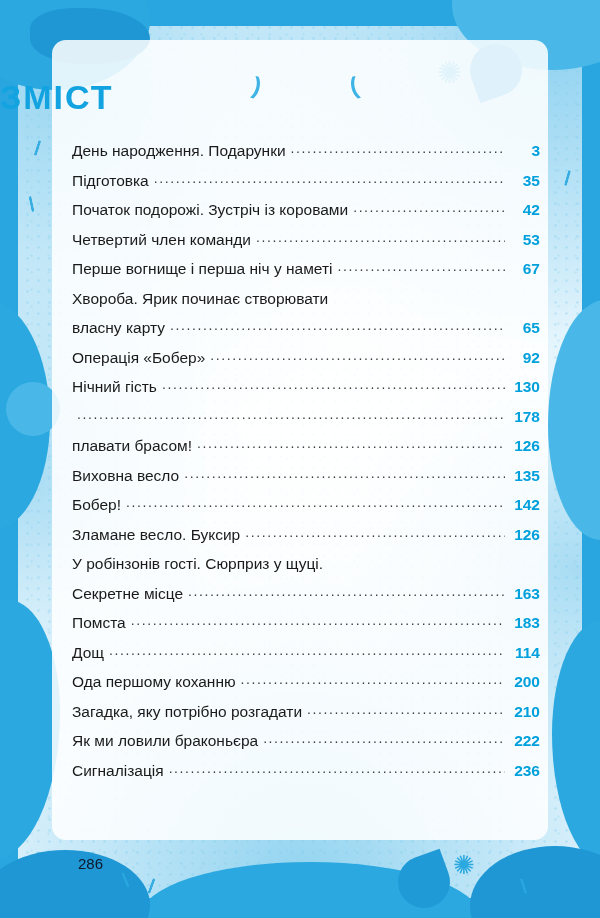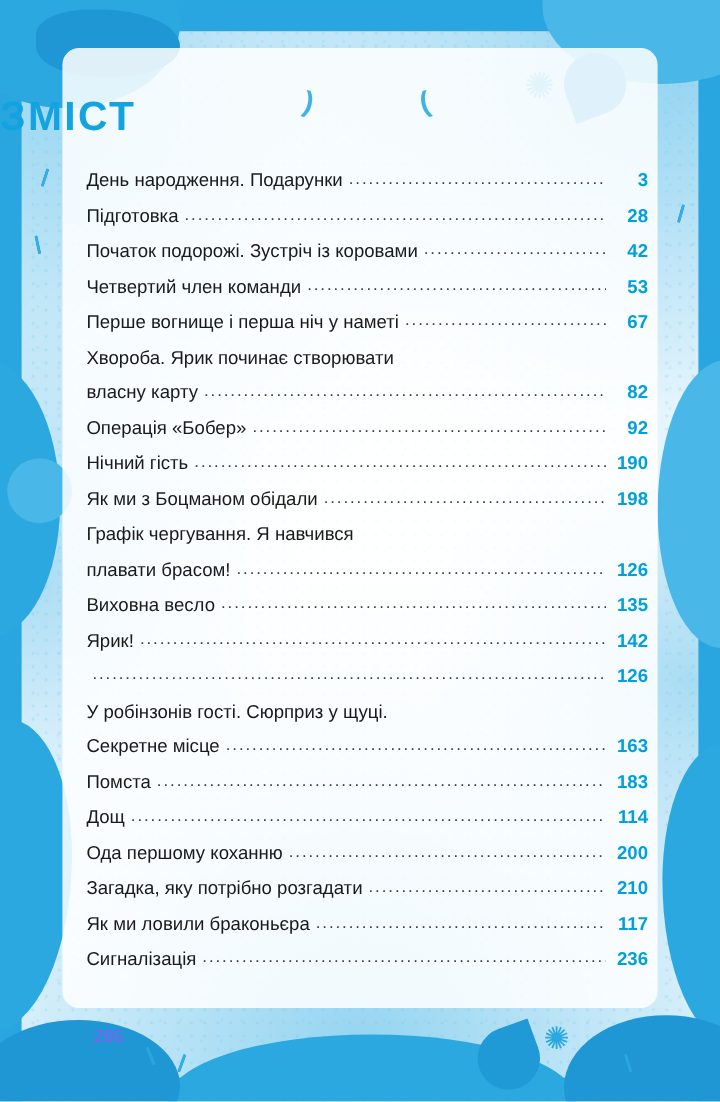--- a/index.html
+++ b/index.html
@@ -139,21 +139,21 @@
     text-align: right;
     white-space: nowrap;
   }
   .toc-row.nodots .dots { visibility: hidden; }
 
   .folio {
     position: absolute;
     left: 78px;
     top: 855px;
     font-size: 15px;
-    color: #8b5cf6;
+    color: #0f172a;
   }
 
   
   .tick {
     position: absolute;
     border-left: 3px solid #2ba8e0;
     height: 16px;
     border-radius: 3px;
     opacity: .9;
   }
@@ -219,21 +219,21 @@
 
     <div class="toc" id="toc-list">
         <div class="toc-row">
           <span class="label">День народження. Подарунки</span>
           <span class="dots">........................................................................................................................</span>
           <span class="page-num">3</span>
         </div>
         <div class="toc-row">
           <span class="label">Підготовка</span>
           <span class="dots">........................................................................................................................</span>
-          <span class="page-num">28</span>
+          <span class="page-num">35</span>
         </div>
         <div class="toc-row">
           <span class="label">Початок подорожі. Зустріч із коровами</span>
           <span class="dots">........................................................................................................................</span>
           <span class="page-num">42</span>
         </div>
         <div class="toc-row">
           <span class="label">Четвертий член команди</span>
           <span class="dots">........................................................................................................................</span>
           <span class="page-num">53</span>
@@ -243,57 +243,53 @@
           <span class="dots">........................................................................................................................</span>
           <span class="page-num">67</span>
         </div>
         <div class="toc-row nodots">
           <span class="label">Хвороба. Ярик починає створювати</span>
           <span class="dots">........................................................................................................................</span>
         </div>
         <div class="toc-row">
           <span class="label">власну карту</span>
           <span class="dots">........................................................................................................................</span>
-          <span class="page-num">82</span>
+          <span class="page-num">65</span>
         </div>
         <div class="toc-row">
           <span class="label">Операція «Бобер»</span>
           <span class="dots">........................................................................................................................</span>
           <span class="page-num">92</span>
         </div>
         <div class="toc-row">
           <span class="label">Нічний гість</span>
           <span class="dots">........................................................................................................................</span>
-          <span class="page-num">190</span>
-        </div>
-        <div class="toc-row">
-          <span class="label">Як ми з Боцманом обідали</span>
-          <span class="dots">........................................................................................................................</span>
-          <span class="page-num">198</span>
-        </div>
-        <div class="toc-row nodots">
-          <span class="label">Графік чергування. Я навчився</span>
-          <span class="dots">........................................................................................................................</span>
+          <span class="page-num">130</span>
+        </div>
+        <div class="toc-row">
+          <span class="dots">........................................................................................................................</span>
+          <span class="page-num">178</span>
         </div>
         <div class="toc-row">
           <span class="label">плавати брасом!</span>
           <span class="dots">........................................................................................................................</span>
           <span class="page-num">126</span>
         </div>
         <div class="toc-row">
           <span class="label">Виховна весло</span>
           <span class="dots">........................................................................................................................</span>
           <span class="page-num">135</span>
         </div>
         <div class="toc-row">
-          <span class="label">Ярик!</span>
+          <span class="label">Бобер!</span>
           <span class="dots">........................................................................................................................</span>
           <span class="page-num">142</span>
         </div>
         <div class="toc-row">
+          <span class="label">Зламане весло. Буксир</span>
           <span class="dots">........................................................................................................................</span>
           <span class="page-num">126</span>
         </div>
         <div class="toc-row nodots">
           <span class="label">У робінзонів гості. Сюрприз у щуці.</span>
           <span class="dots">........................................................................................................................</span>
         </div>
         <div class="toc-row">
           <span class="label">Секретне місце</span>
           <span class="dots">........................................................................................................................</span>
@@ -315,21 +311,21 @@
           <span class="page-num">200</span>
         </div>
         <div class="toc-row">
           <span class="label">Загадка, яку потрібно розгадати</span>
           <span class="dots">........................................................................................................................</span>
           <span class="page-num">210</span>
         </div>
         <div class="toc-row">
           <span class="label">Як ми ловили браконьєра</span>
           <span class="dots">........................................................................................................................</span>
-          <span class="page-num">117</span>
+          <span class="page-num">222</span>
         </div>
         <div class="toc-row">
           <span class="label">Сигналізація</span>
           <span class="dots">........................................................................................................................</span>
           <span class="page-num">236</span>
         </div>
       </div>
 
     <div class="folio">286</div>
   </div>

